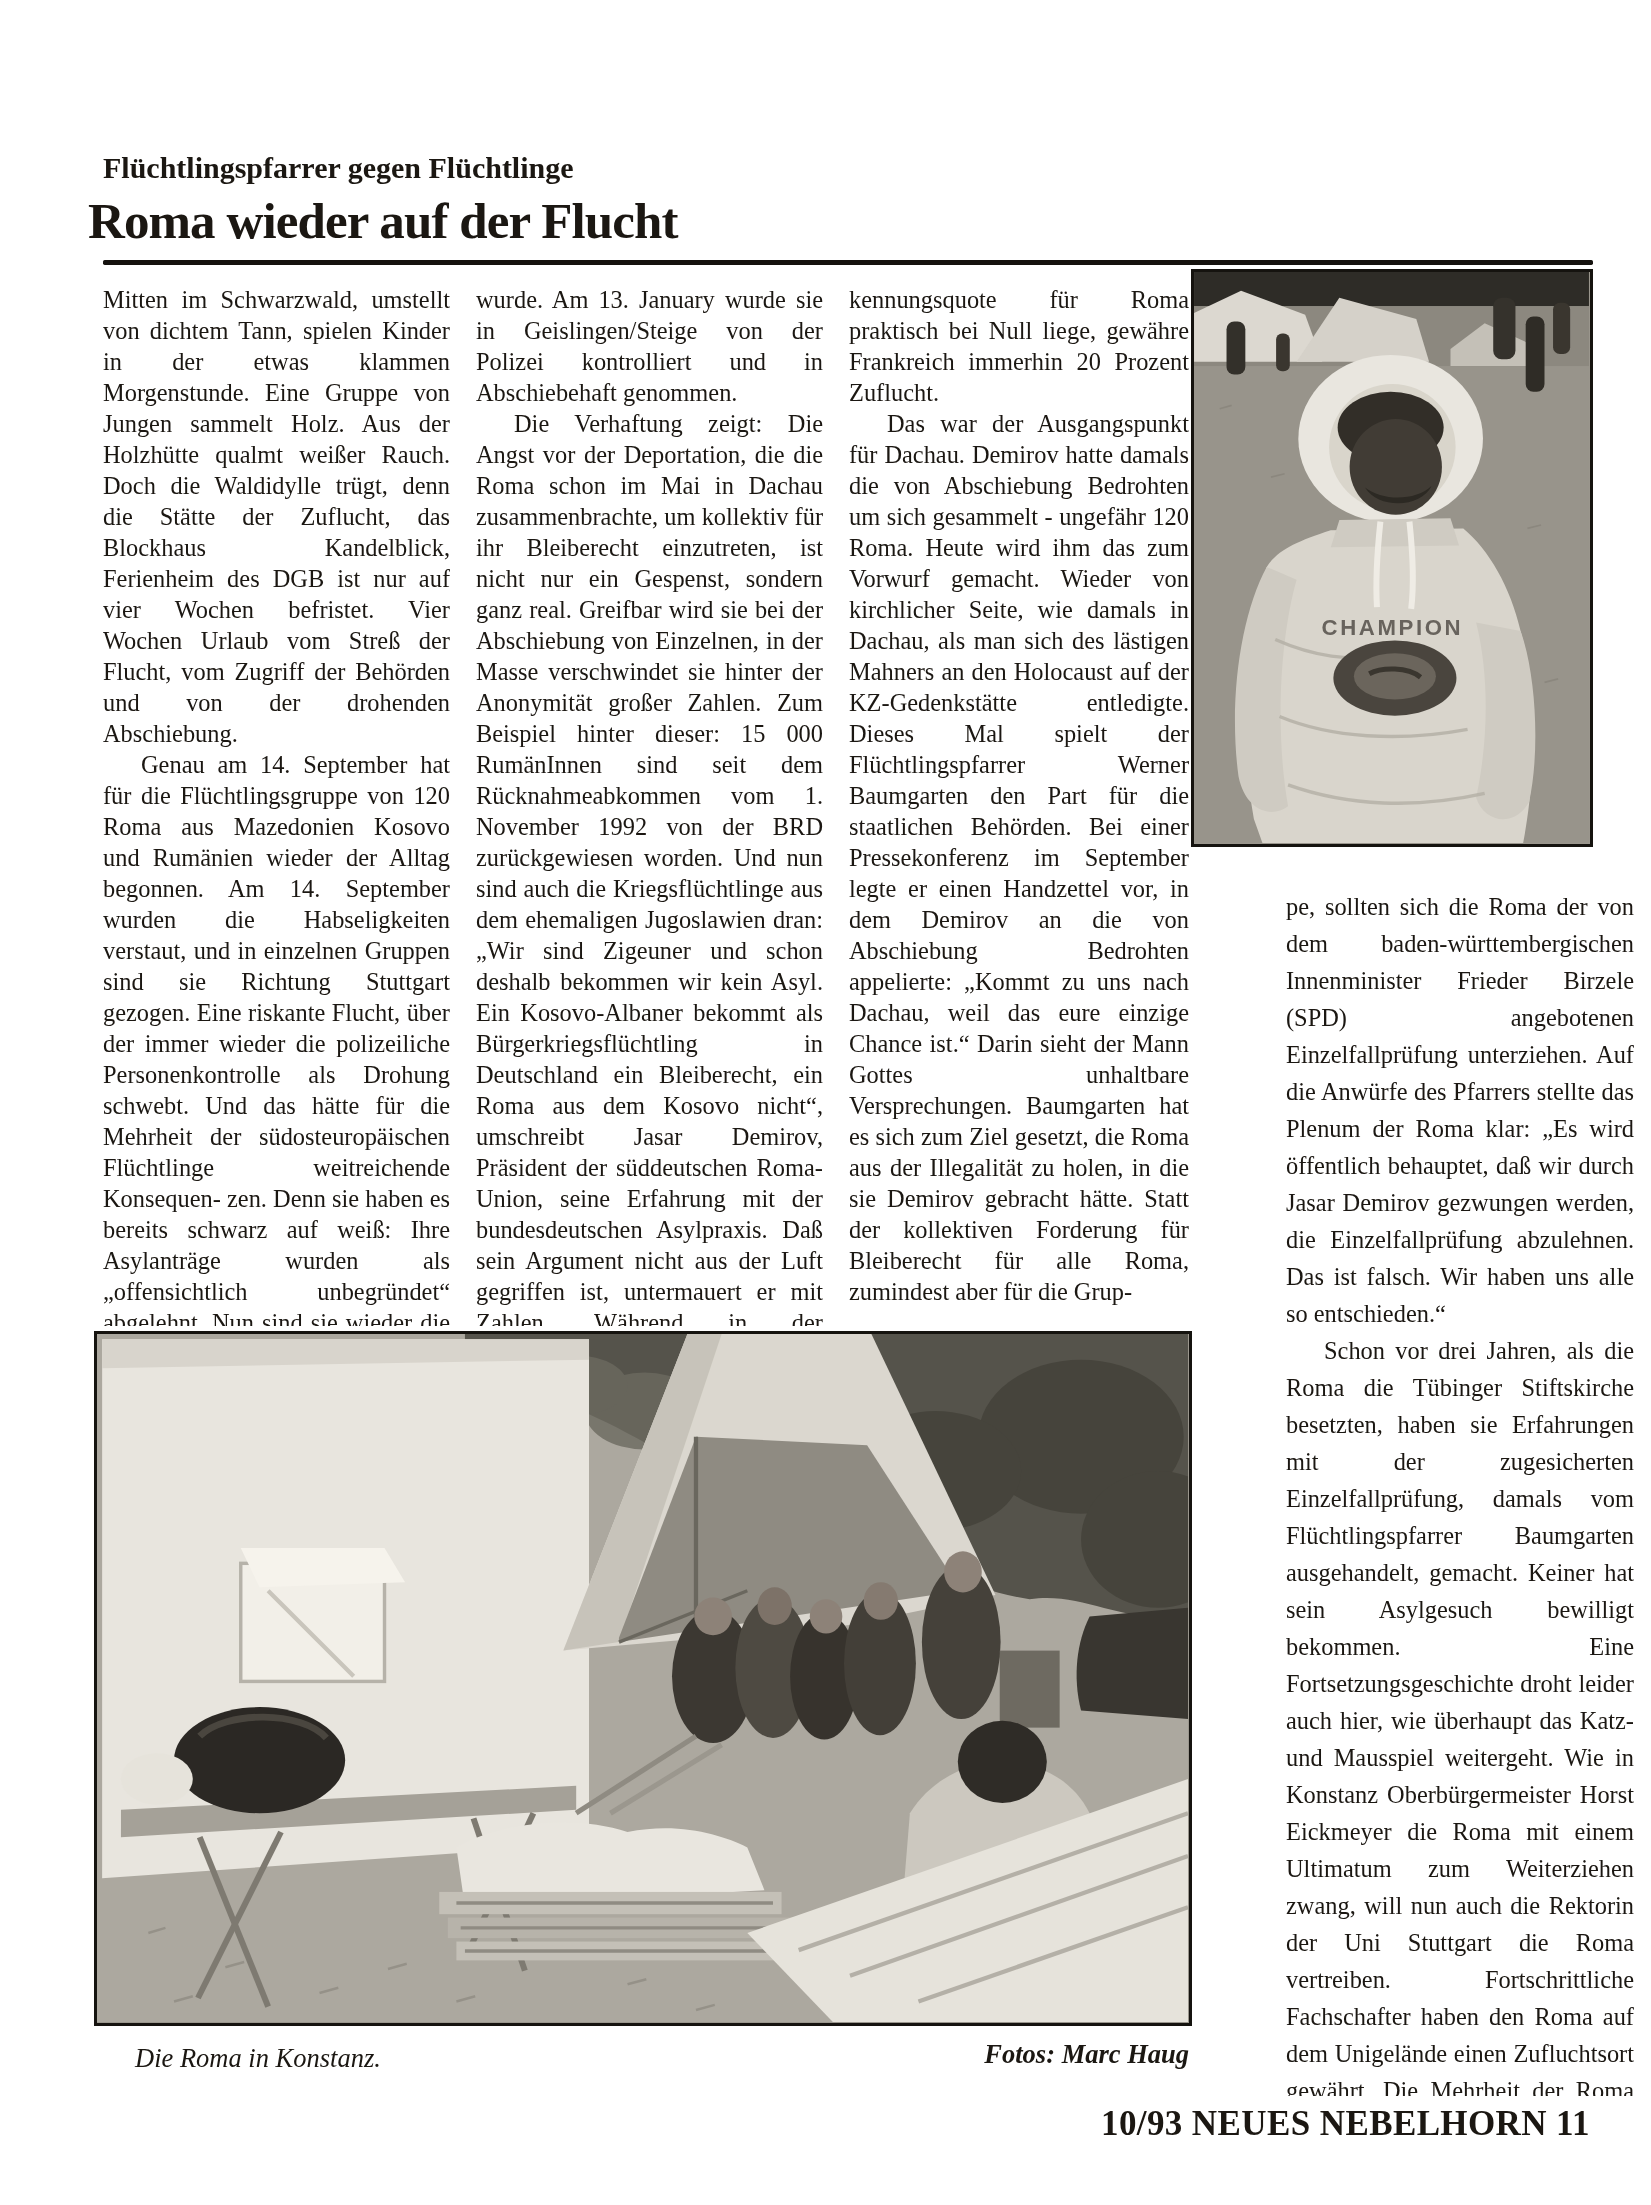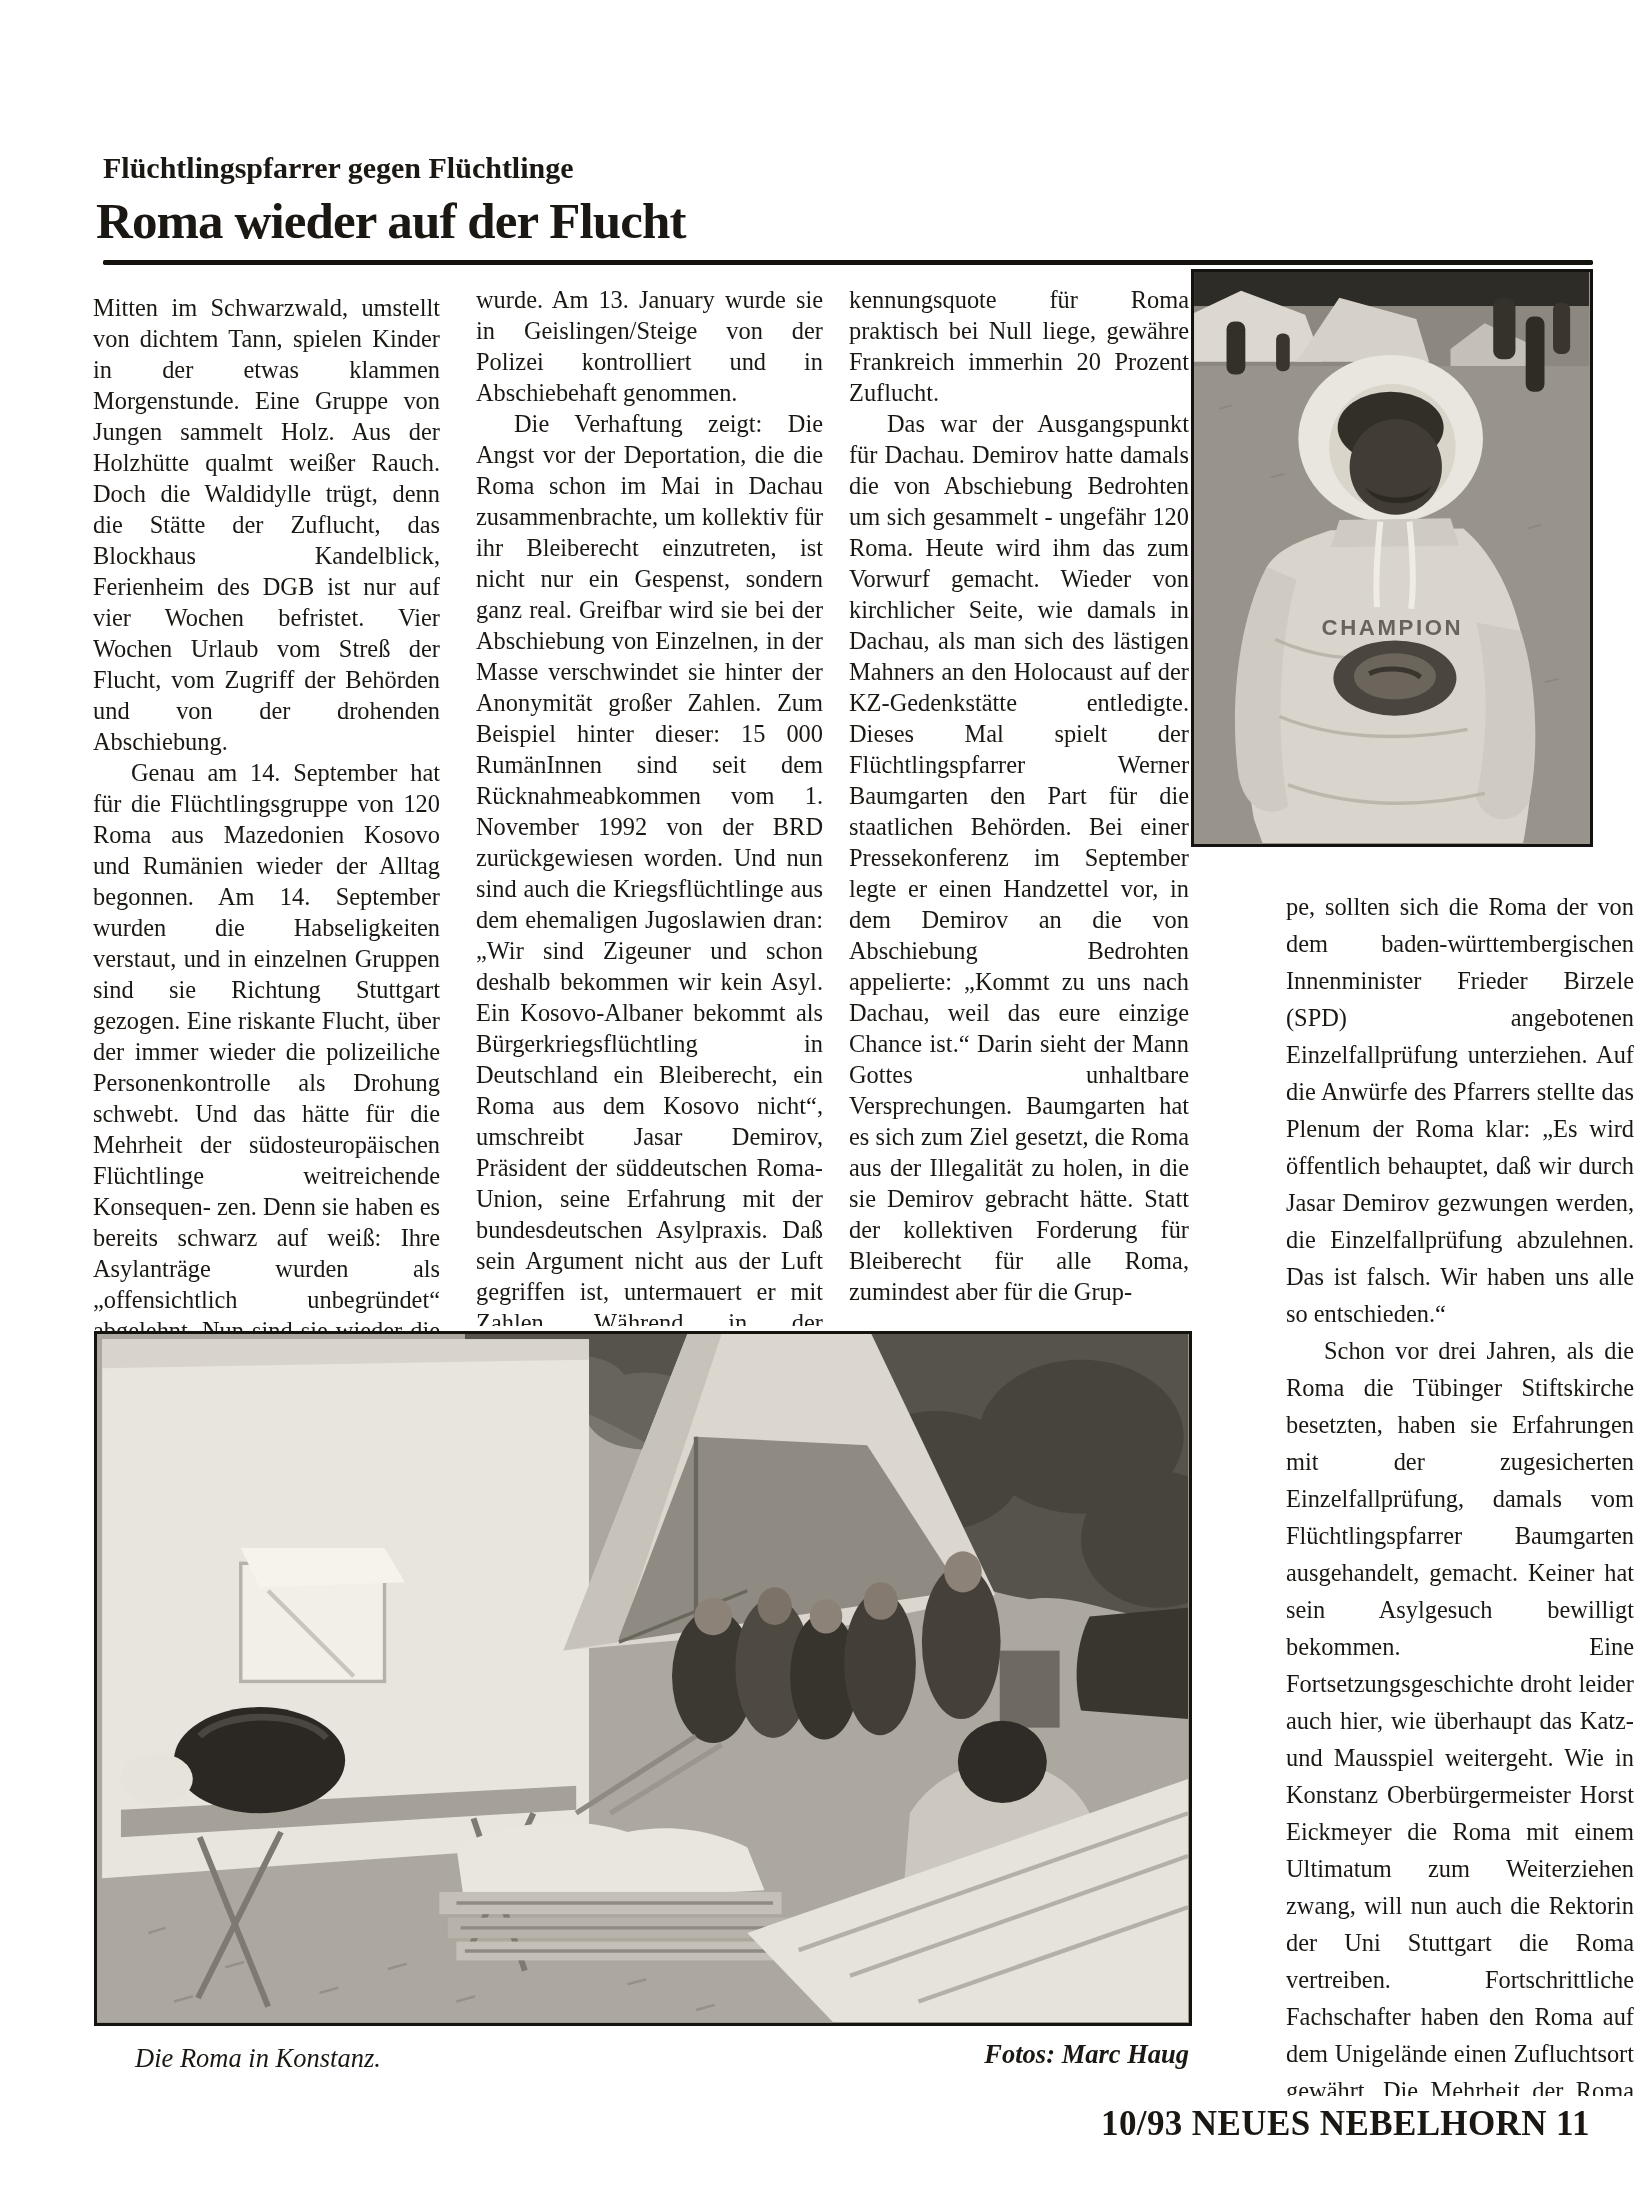--- a/index.html
+++ b/index.html
@@ -9,35 +9,35 @@
     background:#ffffff;
     font-family:"Liberation Serif","DejaVu Serif",serif;
     color:#1b1712;
     overflow:hidden;
   }
   .kicker{
     position:absolute;left:103px;top:151px;
     font-size:30px;font-weight:bold;letter-spacing:0px;
   }
   .headline{
-    position:absolute;left:96px;top:192px;
+    position:absolute;left:88px;top:192px;
     font-size:51px;font-weight:bold;letter-spacing:-0.9px;
   }
   .title-rule{
     position:absolute;left:103px;top:260px;width:1490px;height:5.1px;
     background:#15120e;border-radius:1.7px;
   }
   .col{
     position:absolute;top:284px;
     font-size:24.4px;line-height:31px;
     text-align:justify;overflow:hidden;
   }
   .col p{margin:0;padding:0;}
   .col p.ind{text-indent:38px;}
-  #col1{left:93px;width:347px;height:1042px;margin-top:8px;}
+  #col1{left:103px;width:347px;height:1042px;}
   #col2{left:476px;width:347px;height:1042px;}
   #col3{left:849px;width:340px;height:1042px;}
   #col4{left:1286px;width:348px;top:888px;height:1208px;line-height:37px;}
   .byline{float:right;font-style:italic;font-weight:bold;padding-left:17px;}
   .photo{
     position:absolute;border:3.4px solid #15130f;background:#9a968d;
     box-sizing:border-box;
   }
   #photo-child{left:1191px;top:269px;width:402px;height:578px;text-align:right;}
   #photo-camp{left:94px;top:1331px;width:1098px;height:695px;}

